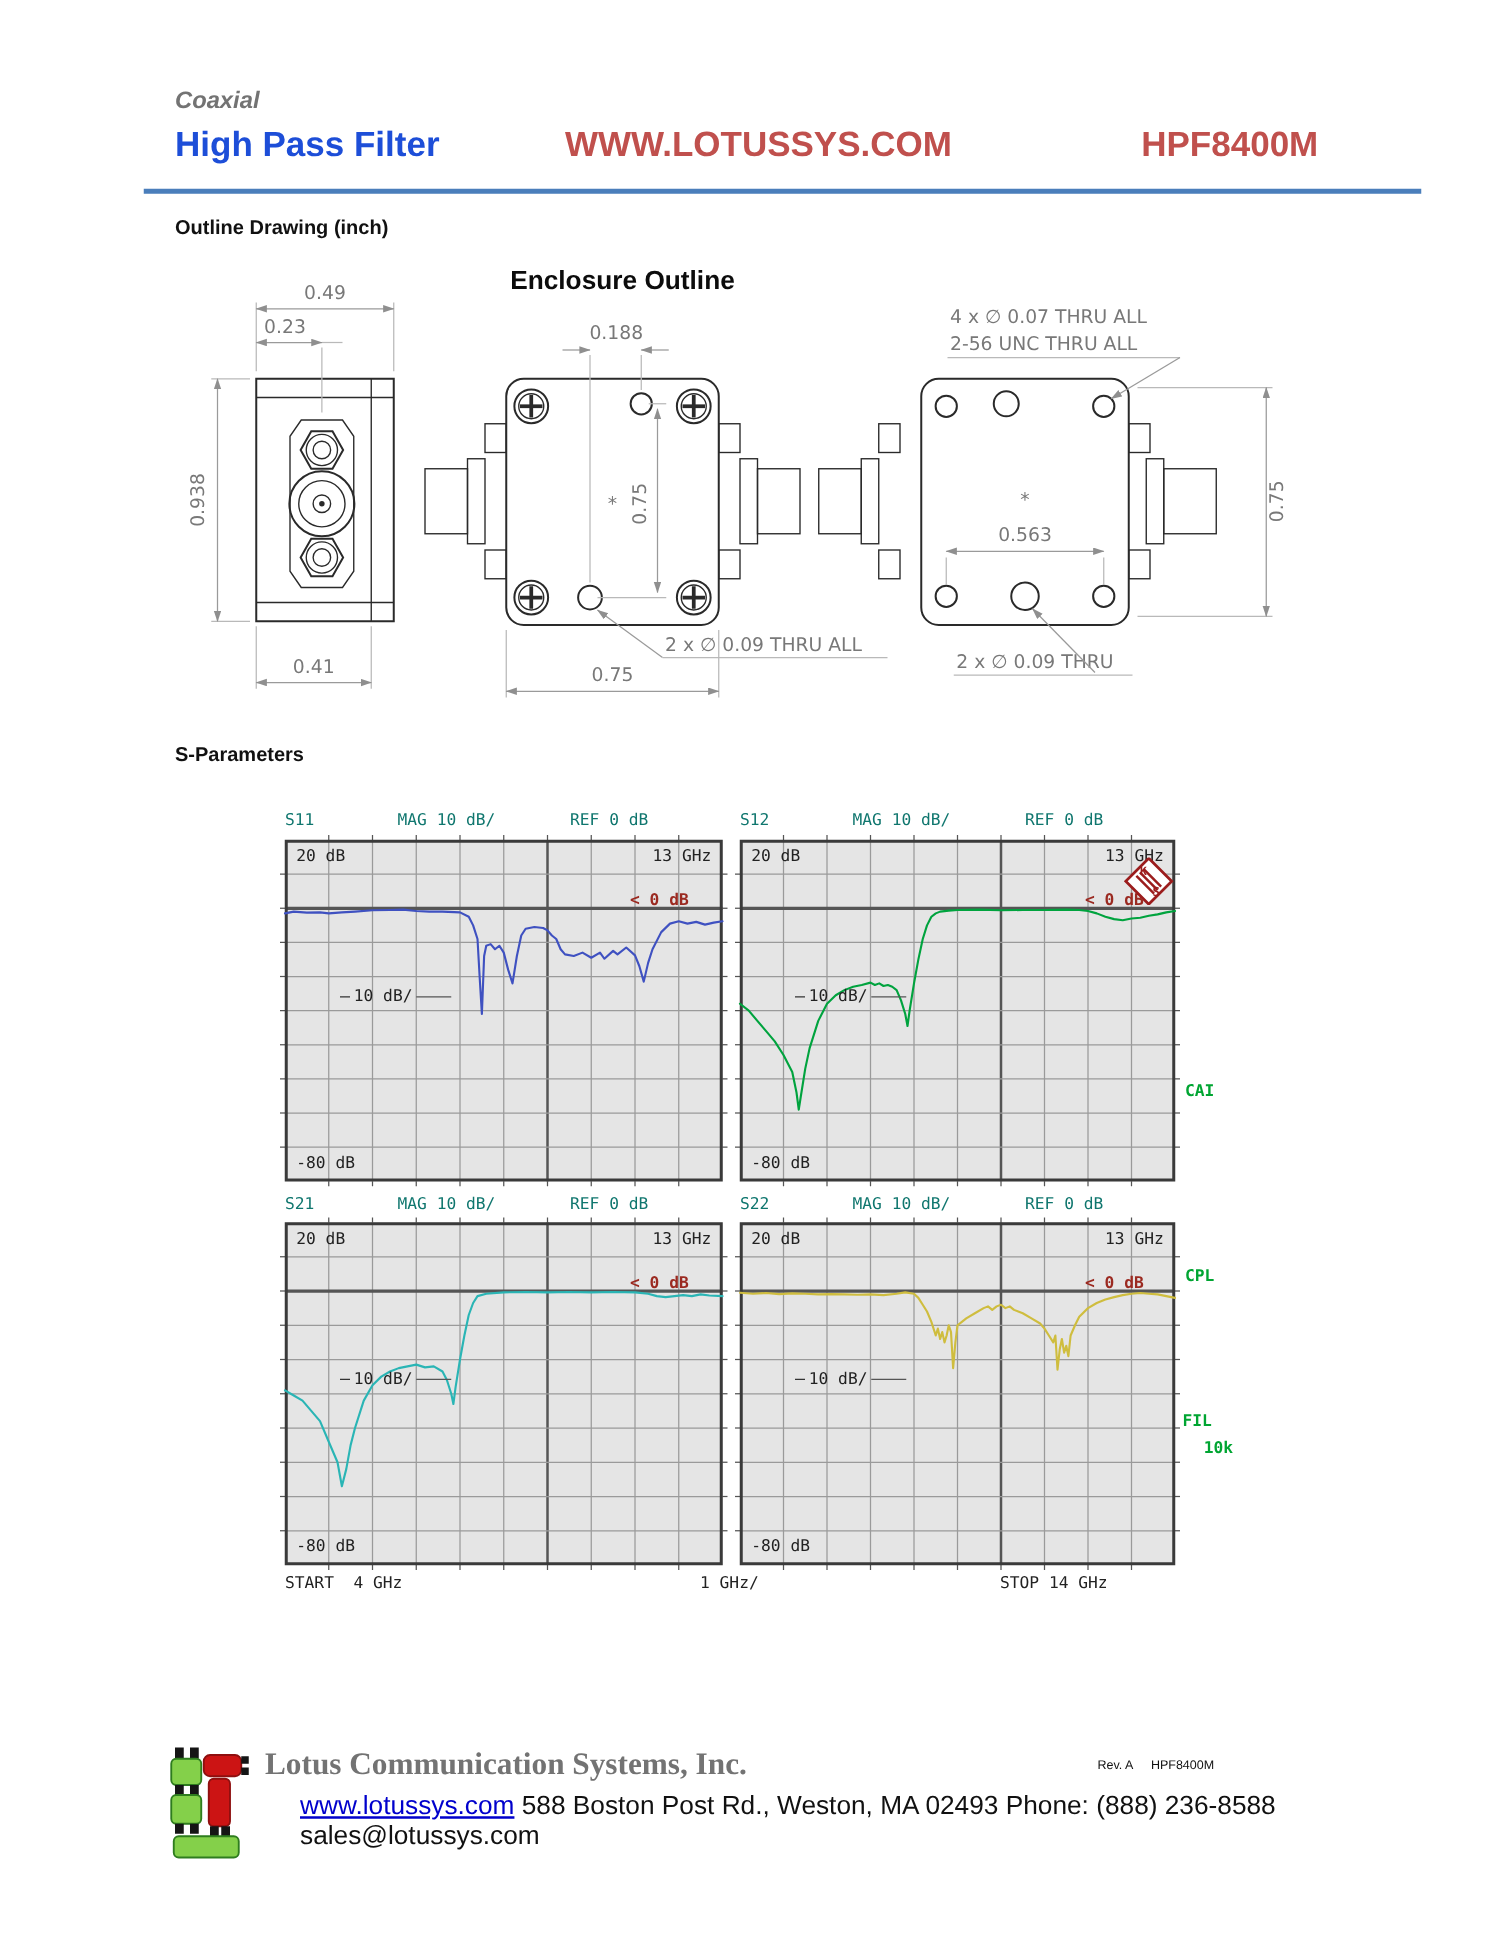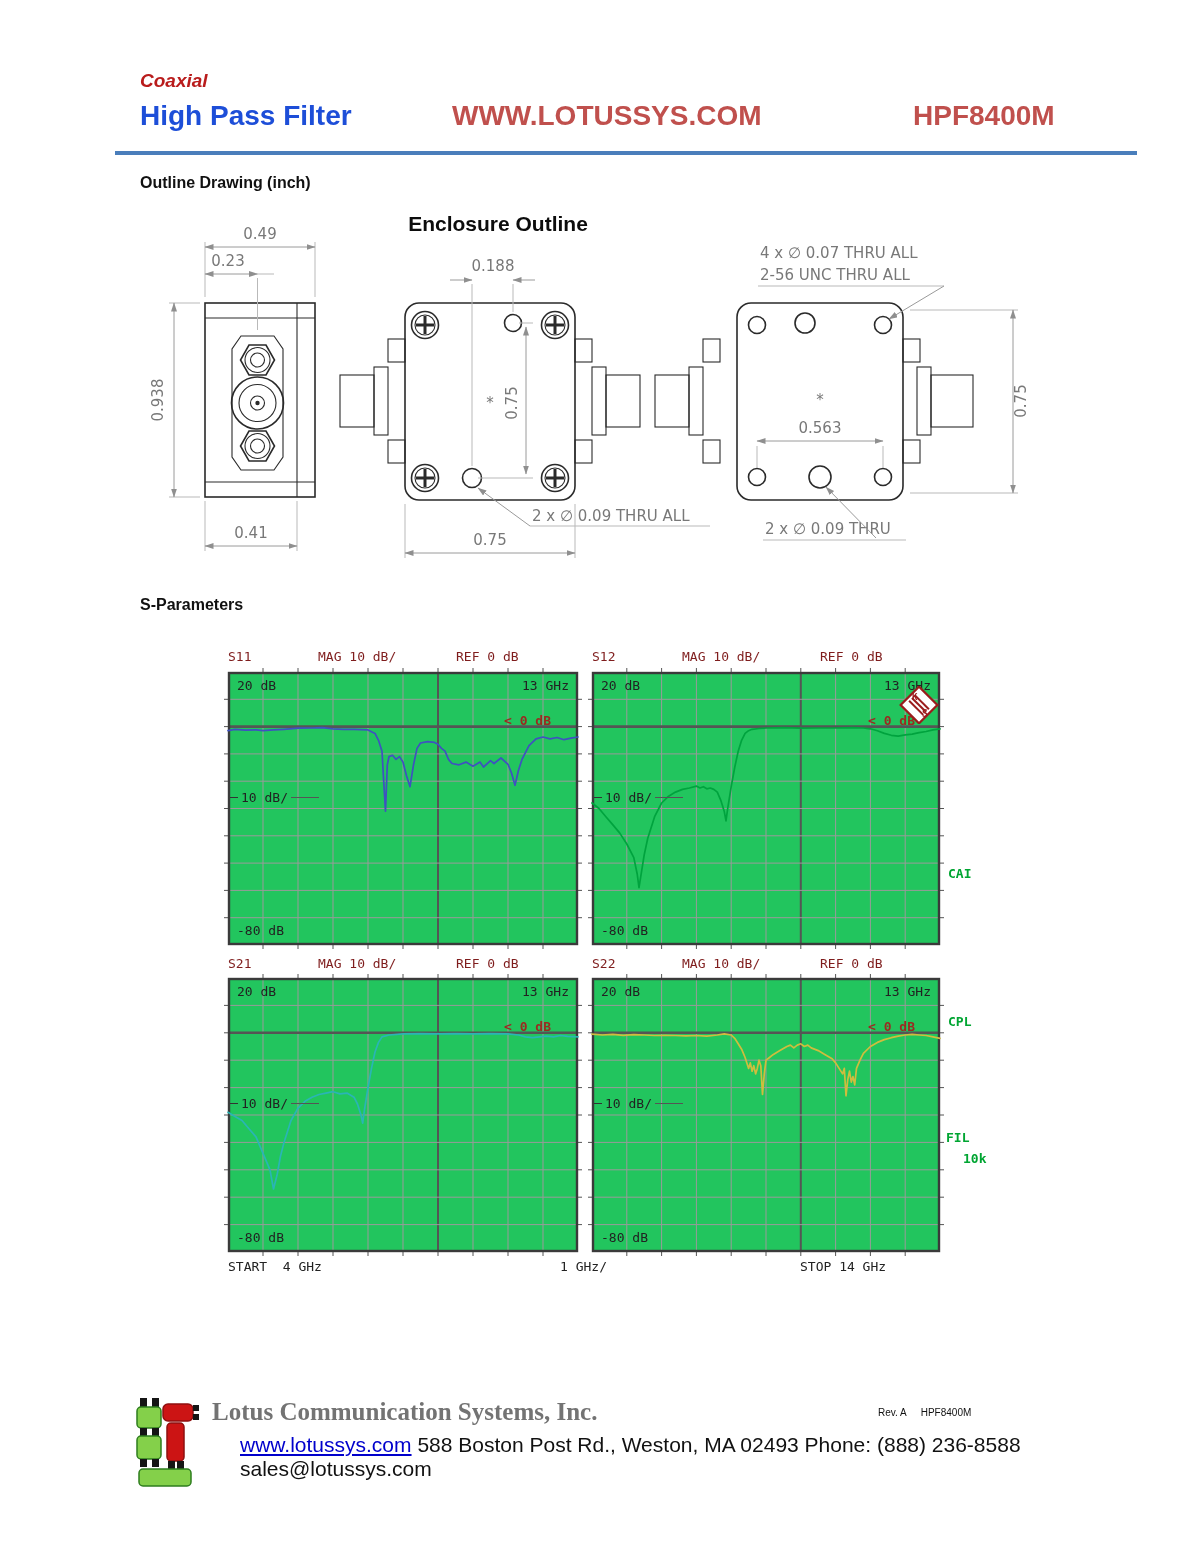--- a/index.html
+++ b/index.html
@@ -1,63 +1,63 @@
 <!DOCTYPE html>
 <html><head>
 <meta charset="utf-8">
 <style>
   html,body{margin:0;padding:0;background:#ffffff;}
   body{position:relative;width:1200px;height:1553px;font-family:"Liberation Sans",sans-serif;overflow:hidden;}
   .abs{position:absolute;}
 
   
-  .hdr-coaxial{left:140px;top:70px;font-size:19px;font-weight:700;font-style:italic;color:#b91c1c;}
+  .hdr-coaxial{left:140px;top:70px;font-size:19px;font-weight:700;font-style:italic;color:#737373;}
   .hdr-title{left:140px;top:100px;font-size:28px;font-weight:700;color:#1d4ed8;}
   .hdr-site{left:452px;top:100px;font-size:28px;font-weight:700;color:#c0504d;}
   .hdr-model{left:913px;top:100px;font-size:28px;font-weight:700;color:#c0504d;}
   .hdr-rule{left:115px;top:151px;width:1022px;height:4px;background:#4a7ebb;}
 
   .sec-head{font-size:16px;font-weight:700;color:#111;}
   #sec-outline{left:140px;top:174px;}
   #sec-sparams{left:140px;top:596px;}
 
   
   #drawing{left:120px;top:200px;width:980px;height:390px;}
   .ol{stroke:#2a2a2a;stroke-width:1.6;fill:none;}
   .thin{stroke-width:1.1;}
   .dl{stroke:#9a9a9a;stroke-width:1;fill:none;}
   .wl{stroke:#b9b9b9;stroke-width:1;fill:none;}
   text.dim{fill:#787878;font-family:"DejaVu Sans",sans-serif;font-size:15px;}
   text.dtitle{fill:#0c0c0c;font-family:"Liberation Sans",sans-serif;font-size:21px;font-weight:700;}
 
   
   .mono{font-family:"DejaVu Sans Mono",monospace;white-space:pre;}
-  .plot-header{position:absolute;height:16px;font-size:13px;color:#7f1d1d;}
+  .plot-header{position:absolute;height:16px;font-size:13px;color:#0f766e;}
   .plot-header span{position:absolute;top:0;}
   .ph-name{left:0;}
   .ph-mag{left:90px;}
   .ph-ref{left:228px;}
   #ph0,#ph2{left:228px;width:350px;}
   #ph1,#ph3{left:592px;width:348px;}
   #ph0,#ph1{top:649px;}
   #ph2,#ph3{top:956px;}
 
-  .plot{position:absolute;background:#22c55e;}
+  .plot{position:absolute;background:#e5e5e5;}
   #plot0{left:228px;top:672px;width:350px;height:273px;}
   #plot1{left:592px;top:672px;width:348px;height:273px;}
   #plot2{left:228px;top:978px;width:350px;height:274px;}
   #plot3{left:592px;top:978px;width:348px;height:274px;}
   .plot-area{position:absolute;left:0;top:0;right:0;bottom:0;}
   .plot-area svg{overflow:visible;display:block;}
 
   .plbl{position:absolute;font-family:"DejaVu Sans Mono",monospace;font-size:13px;color:#222;white-space:pre;}
   .lbl-tl{left:9px;top:6px;}
   .lbl-tr{right:9px;top:6px;}
   .lbl-bl{left:9px;bottom:7px;}
-  .lbl-mid{left:2px;top:118px;display:flex;align-items:center;}
+  .lbl-mid{left:2px;top:118px;display:flex;align-items:center;padding-left:42px;}
   .lbl-mid::before{content:"";display:inline-block;width:8px;border-top:1.6px solid #333;margin-right:3px;}
   .lbl-mid::after{content:"";display:inline-block;width:28px;border-top:1px solid #555;margin-left:3px;}
   .lbl-marker{left:276px;top:41px;color:#9b2a21;font-weight:700;}
 
   .status-lbl{position:absolute;font-family:"DejaVu Sans Mono",monospace;font-size:13px;font-weight:700;color:#00a532;}
   #lbl-cai{left:948px;top:866px;}
   #lbl-cpl{left:948px;top:1014px;}
   #lbl-fil{left:946px;top:1130px;}
   #lbl-10k{left:946px;top:1151px;margin-left:17px;}
 

